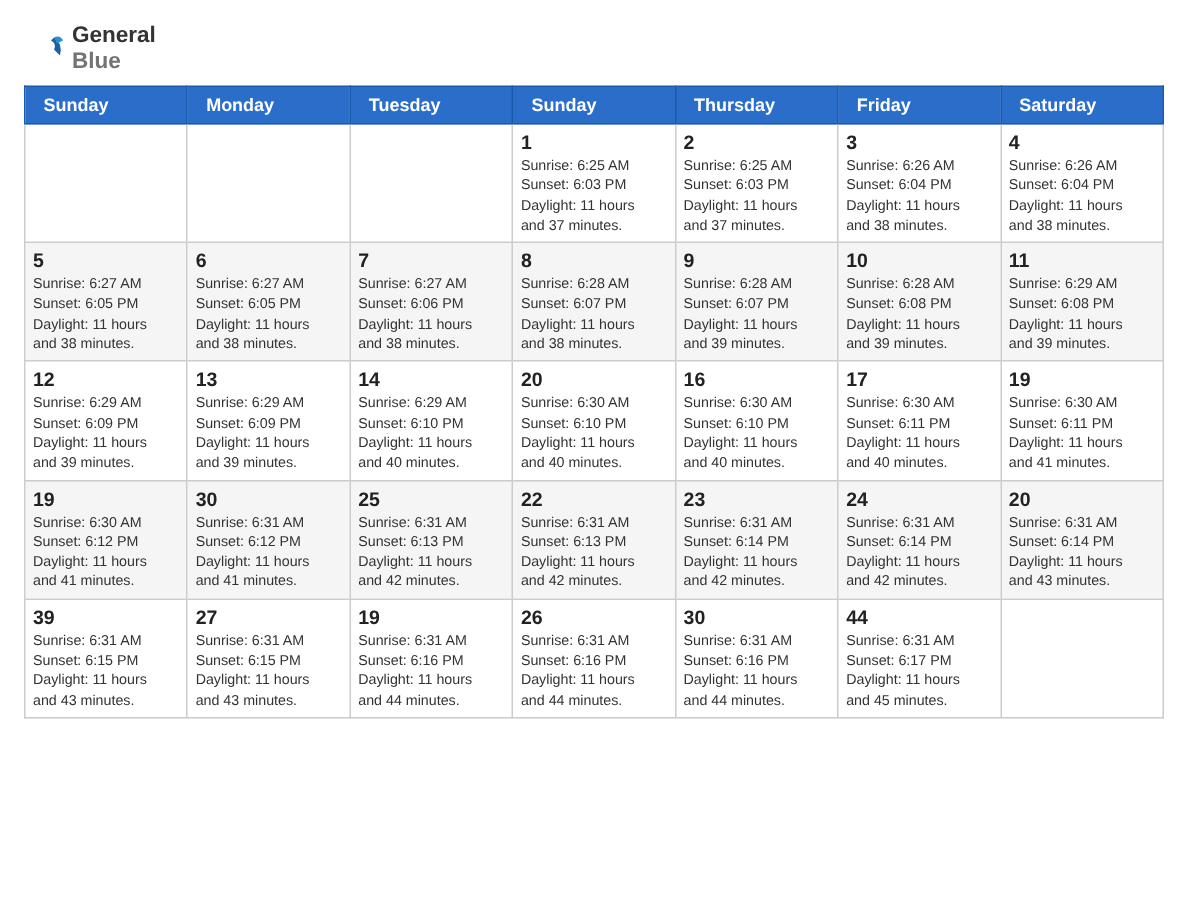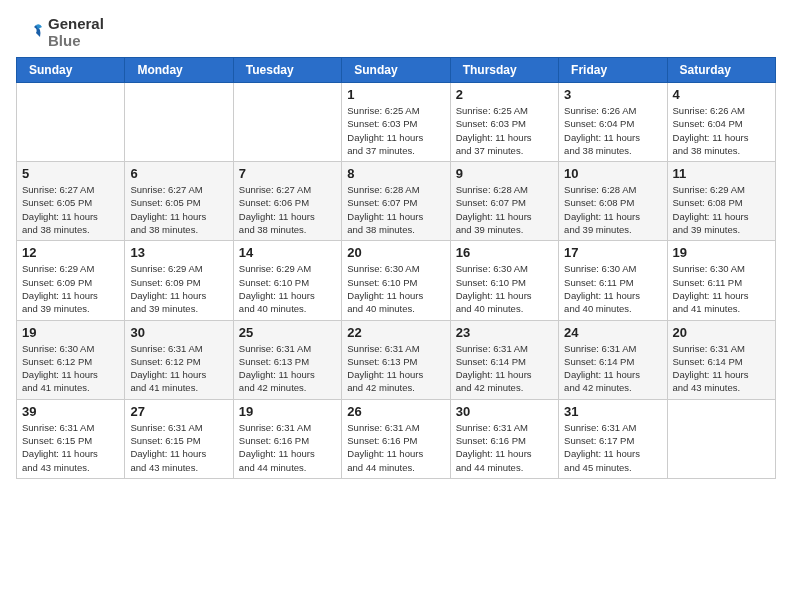--- a/index.html
+++ b/index.html
@@ -329,21 +329,21 @@
 and 44 minutes.</div>
         </td>
         <td>
           <span class="day-number">30</span>
           <div class="day-info" style="white-space: pre-line;">Sunrise: 6:31 AM
 Sunset: 6:16 PM
 Daylight: 11 hours
 and 44 minutes.</div>
         </td>
         <td>
-          <span class="day-number">31</span>
+          <span class="day-number">44</span>
           <div class="day-info" style="white-space: pre-line;">Sunrise: 6:31 AM
 Sunset: 6:17 PM
 Daylight: 11 hours
 and 45 minutes.</div>
         </td>
         <td class="empty-cell"></td>
       </tr>
     </tbody>
 </table>
 

